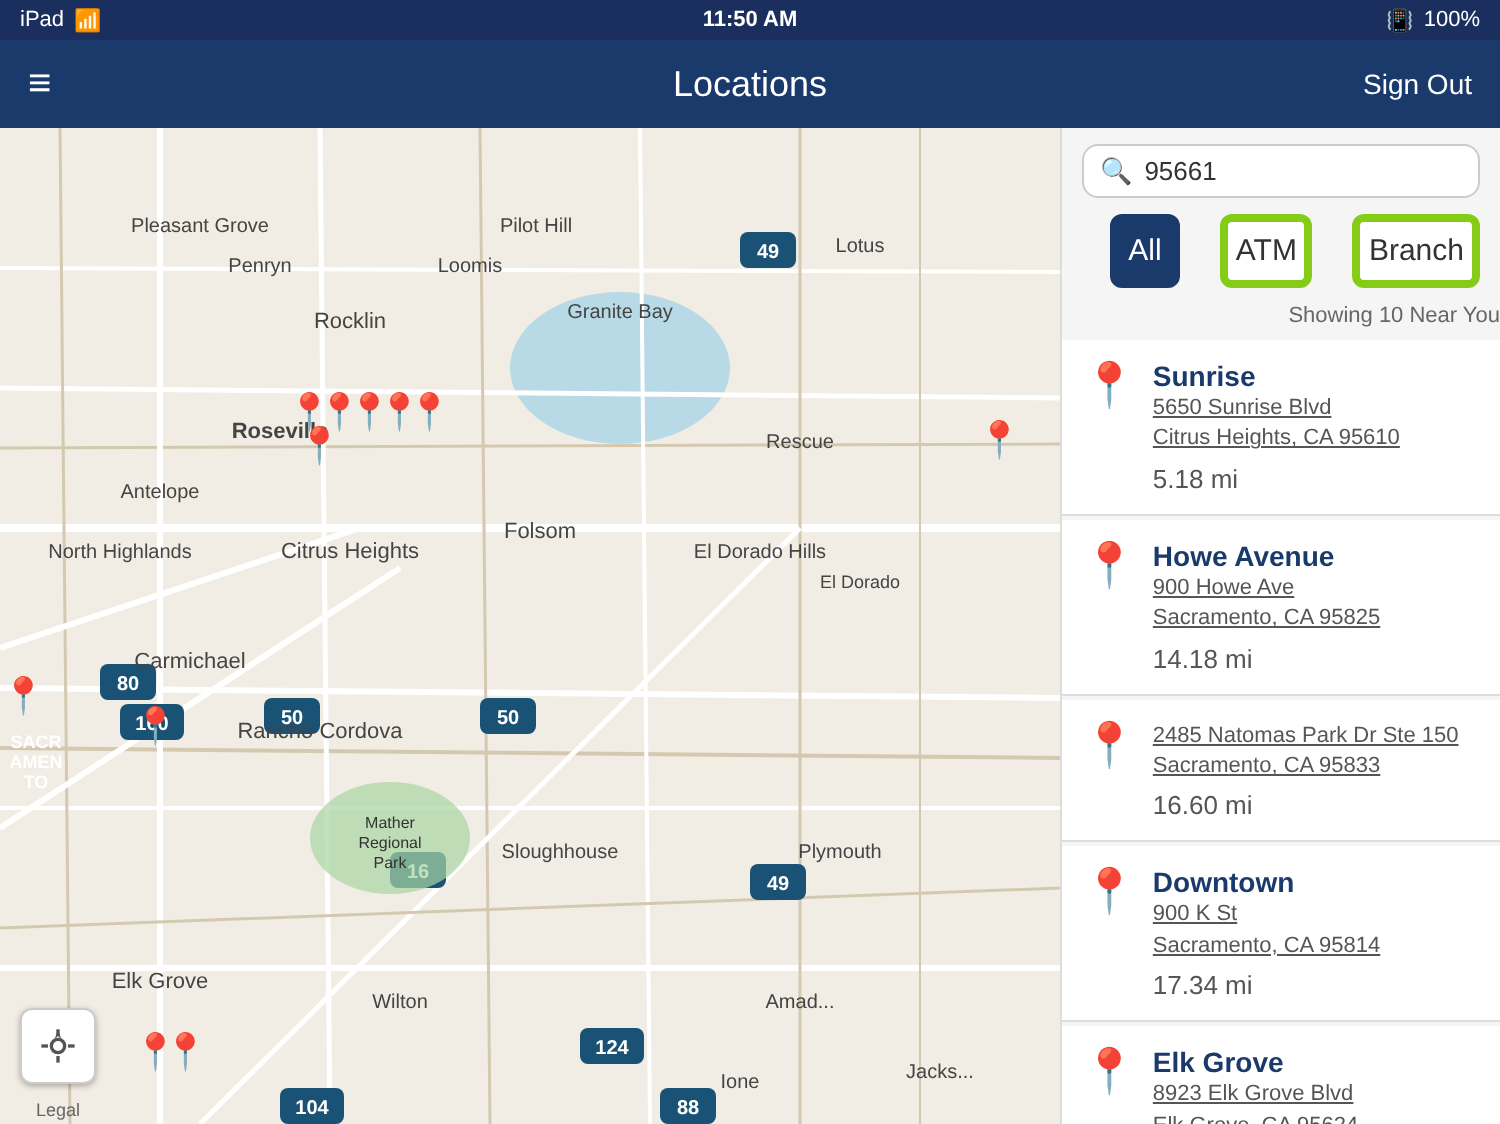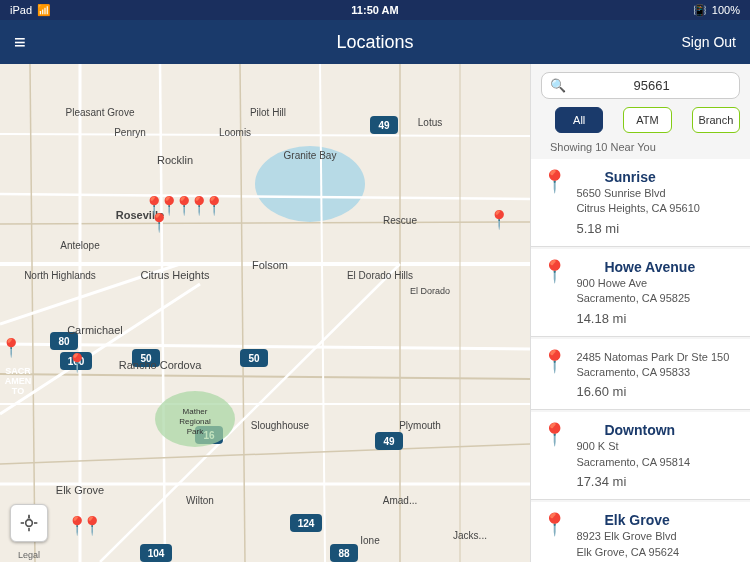--- a/index.html
+++ b/index.html
@@ -109,53 +109,52 @@
       gap: 6px;
     }
     .search-icon-char { color: #999; font-size: 13px; }
     .search-input {
       border: none;
       outline: none;
       font-size: 13px;
       color: #333;
       background: transparent;
       width: 100%;
-      text-align: center;
     }
 
     
     .filter-buttons {
       display: flex;
       padding: 0 10px 6px;
       gap: 6px;
     }
     .filter-btn {
       flex: 1;
       padding: 6px 4px;
-      font-size: 11px;
+      font-size: 15px;
       font-weight: 500;
       border-radius: 6px;
       cursor: pointer;
       text-align: center;
-      border: 1px solid #84cc16;
+      border: 4px solid #84cc16;
       margin-left: 14px;
     }
     .filter-btn.active {
       background: #1a3a6b;
       color: #fff;
       border-color: #1a3a6b;
     }
     .filter-btn.inactive {
       background: #fff;
       color: #333;
     }
 
     
     .showing-label {
-      text-align: left;
+      text-align: right;
       font-size: 11px;
       color: #666;
       padding: 2px 0 6px;
       background: #f5f5f5;
       margin-left: 19px;
     }
 
     
     .location-list {
       flex: 1;
@@ -172,22 +171,22 @@
       gap: 8px;
     }
     .location-pin {
       color: #c0392b;
       font-size: 22px;
       line-height: 1;
       flex-shrink: 0;
       margin-top: 2px;
     }
     .location-info { flex: 1; }
-    .location-name { font-size: 14px; font-weight: 600; color: #1a3a6b; margin-left: 28px; }
-    .location-address { font-size: 11px; color: #555; line-height: 1.4; margin-top: 1px; }
+    .location-name { font-size: 14px; font-weight: 600; color: #1a3a6b; }
+    .location-address { font-size: 11px; color: #555; line-height: 1.4; margin-top: 1px; text-decoration: underline; }
     .location-distance {
       font-size: 13px;
       color: #555;
       margin-top: 4px;
     }
   </style>
 </head>
 <body>
 
 <div class="status-bar">

